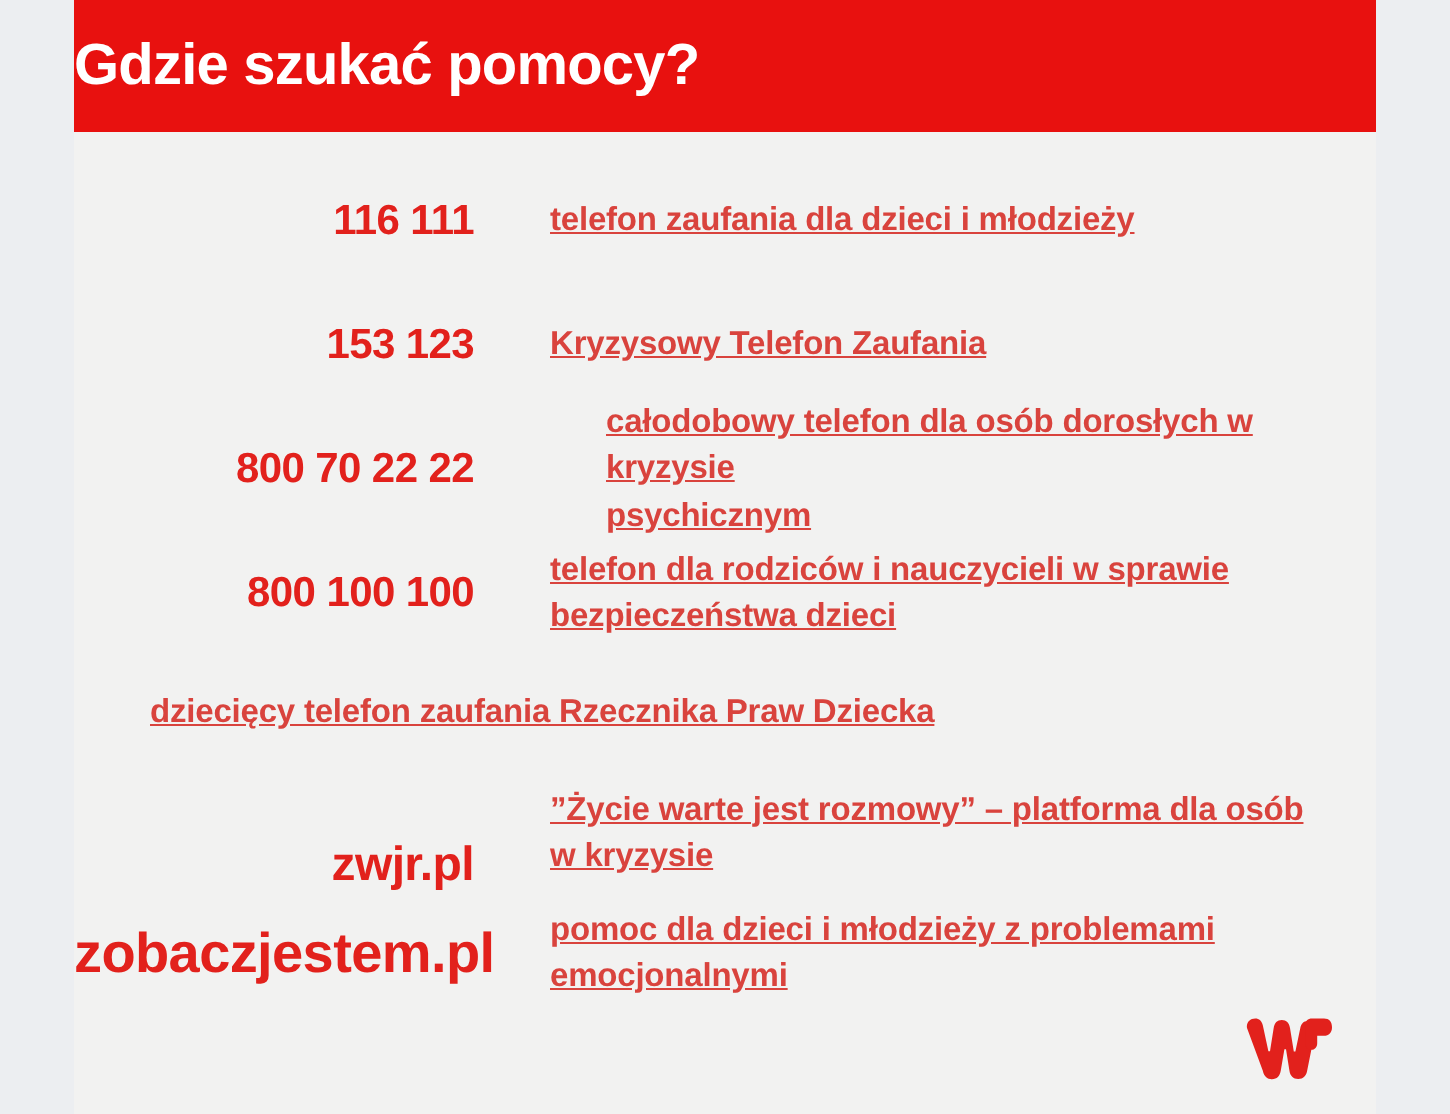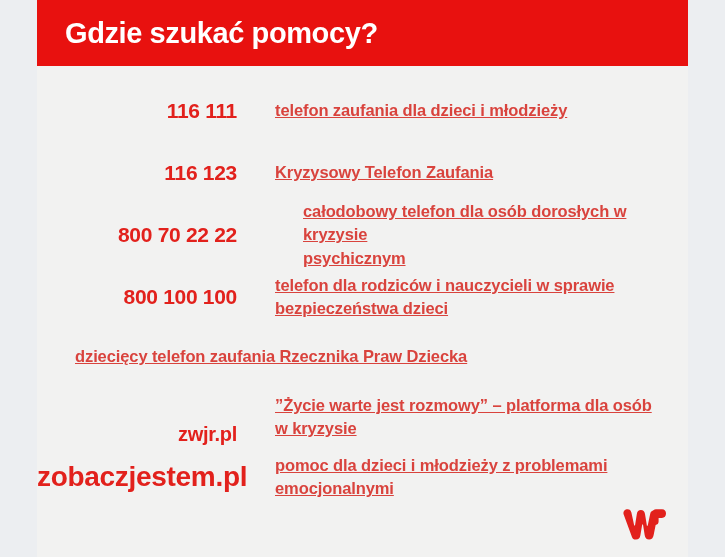--- a/index.html
+++ b/index.html
@@ -40,21 +40,20 @@
     height: 66px;
     background: #e8110f;
     display: flex;
     align-items: center;
   }
   .header-title {
     color: #ffffff;
     font-size: 29px;
     font-weight: bold;
     letter-spacing: -0.4px;
-    margin-left: 28px;
     white-space: nowrap;
   }
 
   
   .list {
     position: absolute;
     left: 37px;
     top: 66px;
     width: 651px;
     box-sizing: border-box;
@@ -81,21 +80,21 @@
     width: 200px;
     min-width: 200px;
     text-align: right;
     color: #e2211c;
     font-size: 21px;
     font-weight: bold;
     letter-spacing: -0.3px;
     line-height: 1.1;
     white-space: nowrap;
   }
-  .cell-number.size-sm { font-size: 20px; margin-top: 33px; }
+  .cell-number.size-sm { font-size: 24px; margin-top: 33px; }
   .cell-number.size-xs { font-size: 28px; }
 
   .cell-desc {
     flex: 1;
     padding-left: 38px;
     color: #d9433d;
     font-size: 16.5px;
     font-weight: bold;
     line-height: 1.42;
     letter-spacing: -0.1px;
@@ -129,21 +128,21 @@
   <div class="list">
 
     <div class="row row-r1">
       <div class="cell-number">116 111</div>
       <div class="cell-desc">
         <span class="line">telefon zaufania dla dzieci i młodzieży</span>
       </div>
     </div>
 
     <div class="row row-r2">
-      <div class="cell-number">116 123</div>
+      <div class="cell-number">153 123</div>
       <div class="cell-desc">
         <span class="line">Kryzysowy Telefon Zaufania</span>
       </div>
     </div>
 
     <div class="row row-r3">
       <div class="cell-number">800 70 22 22</div>
       <div class="cell-desc">
         <span class="line">całodobowy telefon dla osób dorosłych w kryzysie</span>
         <span class="line">psychicznym</span>

